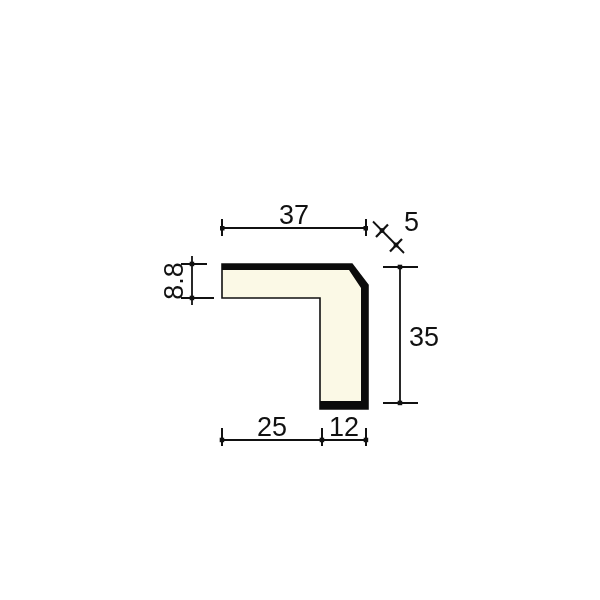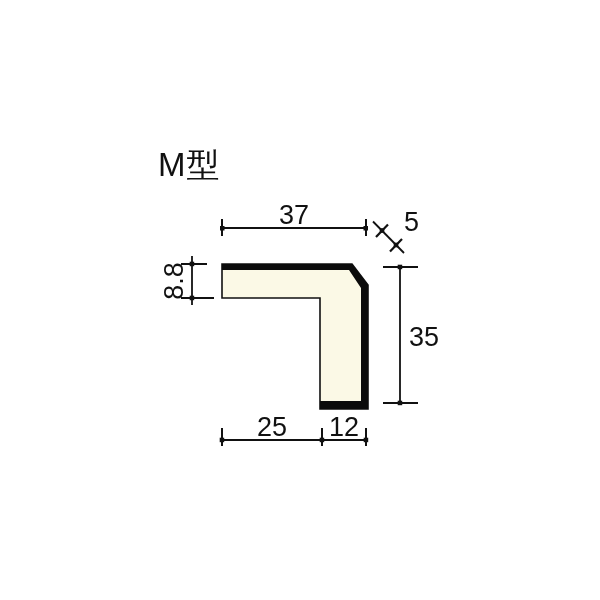--- a/index.html
+++ b/index.html
@@ -24,21 +24,20 @@
     font-family:"Liberation Sans","DejaVu Sans",sans-serif;
     font-size:27px;
     fill:#111111;
   }
 </style>
 </head>
 <body>
 
 <div class="canvas">
 
-  <div class="title">M型</div>
 
   <svg width="600" height="600" viewBox="0 0 600 600">
 
     <polygon points="222,264 352,264 368,285 368,409 320,409 320,298 222,298" fill="#fbf9e6" stroke="#111111" stroke-width="1.6" stroke-linejoin="miter"></polygon>
 
     <path d="M222,264 H352 L368,285 V409 H320 V401 H361 V288 L349,270 H222 Z" fill="#0b0b0b"></path>
 
     <g stroke="#111111">
       <line x1="222" y1="228" x2="366" y2="228" stroke-width="1.8"></line>
       <line x1="222" y1="219" x2="222" y2="236" stroke-width="2"></line>

